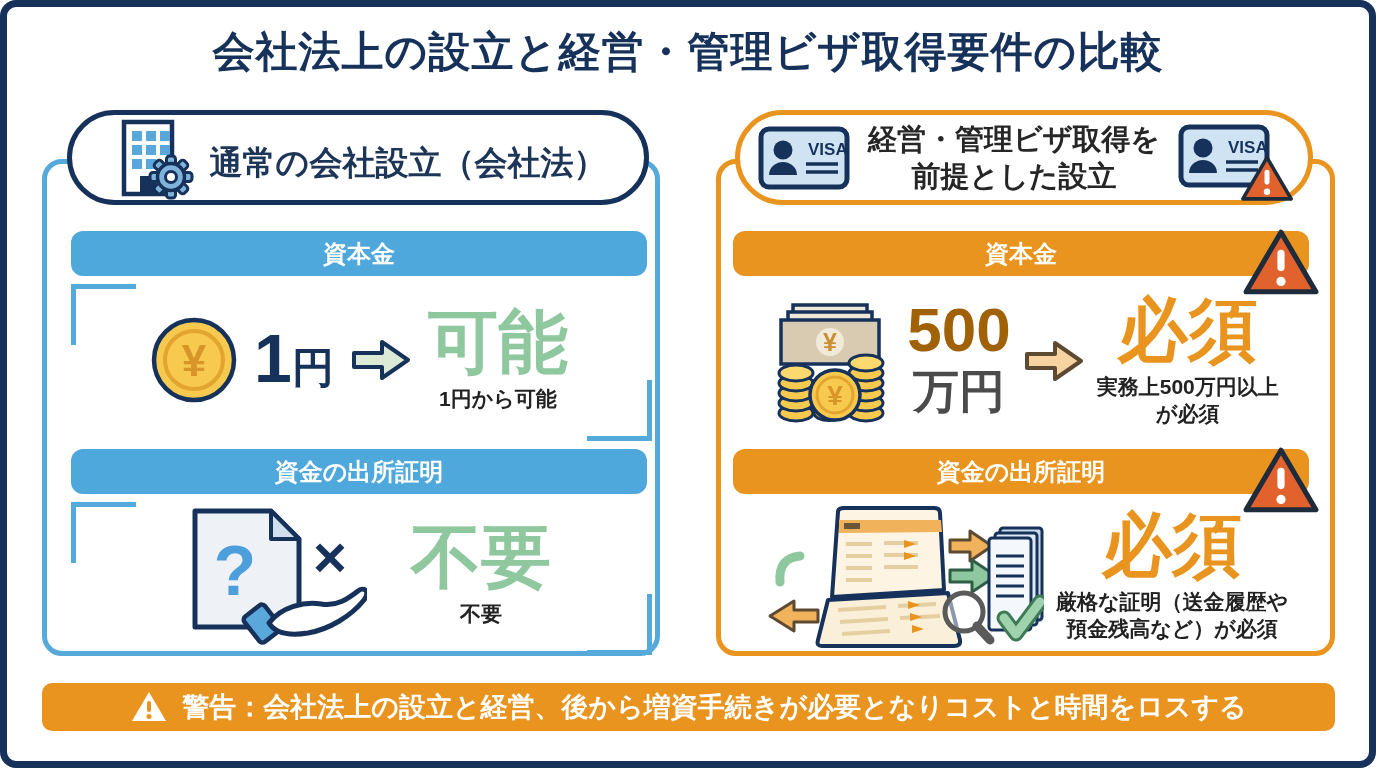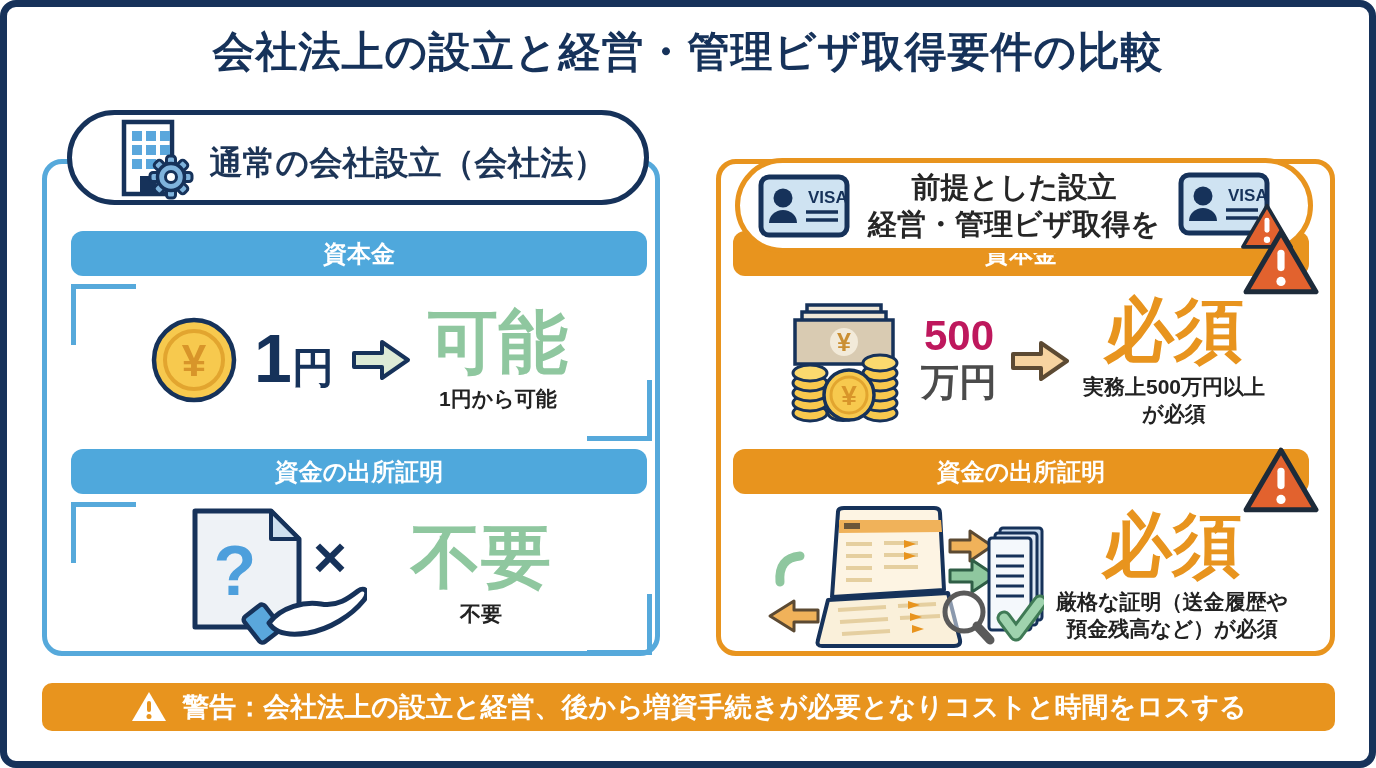--- a/index.html
+++ b/index.html
@@ -5,36 +5,36 @@
   html,body{margin:0;padding:0;background:#ffffff;}
   body{font-family:"Liberation Sans","DejaVu Sans",sans-serif;}
   .canvas{position:relative;width:1376px;height:768px;background:#ffffff;overflow:hidden;text-decoration:underline;}
   .frame{position:absolute;inset:0;border:7px solid #16325a;border-radius:16px;box-sizing:border-box;pointer-events:none;z-index:10;}
   .title{position:absolute;top:24px;left:0;width:100%;text-align:center;font-size:42px;font-weight:900;color:#16325a;letter-spacing:1px;}
   .panel{position:absolute;top:159px;height:497px;border-radius:20px;box-sizing:border-box;background:#fff;}
   .panel.left{left:42px;width:618px;border:5px solid #56a9db;}
   .panel.right{left:716px;width:619px;border:5px solid #e8941e;}
   .pill{position:absolute;top:110px;height:95px;background:#fff;border-radius:50px;display:flex;align-items:center;justify-content:center;box-sizing:border-box;z-index:3;}
   .pill.left{left:67px;width:582px;border:5px solid #16325a;gap:16px;}
-  .pill.right{left:735px;width:578px;border:5px solid #e8941e;gap:18px;margin-top:48px;}
+  .pill.right{left:735px;width:578px;border:5px solid #e8941e;gap:18px;}
   .pill-title{font-size:33px;font-weight:900;color:#1d3557;margin-top:12px;}
   .pill-title-2l{font-size:29px;font-weight:900;color:#262626;text-align:center;line-height:1.25;}
   .bar{position:absolute;width:576px;height:45px;border-radius:12px;display:flex;align-items:center;justify-content:center;color:#ffffff;font-size:24px;font-weight:800;z-index:2;}
   .bar.blue{background:#4fa8dc;}
   .bar.orange{background:#e8941e;}
   .content{position:absolute;display:flex;align-items:center;justify-content:center;z-index:1;}
   .bracket{position:absolute;width:60px;height:56px;z-index:0;}
   .bracket.tl{border-left:5px solid #56a9db;border-top:5px solid #56a9db;}
   .bracket.br{border-right:5px solid #56a9db;border-bottom:5px solid #56a9db;}
   .amount-row{display:flex;align-items:baseline;color:#16325a;font-weight:900;}
   .amount-big{font-size:68px;line-height:1;}
   .amount-unit{font-size:42px;}
   .amount-col{display:flex;flex-direction:column;align-items:center;color:#4b4b4b;font-weight:900;}
-  .amount-col .amount-big{color:#be185d;font-size:42px;}
-  .amount-col .amount-unit{color:#4b4b4b;font-size:38px;}
+  .amount-col .amount-big{color:#a16207;font-size:62px;}
+  .amount-col .amount-unit{color:#4b4b4b;font-size:46px;}
   .result-col{display:flex;flex-direction:column;align-items:center;}
   .result{font-size:70px;font-weight:900;line-height:1;}
   .result.green{color:#8fc79f;}
   .result.orange{color:#e8941e;}
   .note{font-size:21px;font-weight:700;color:#222222;margin-top:8px;line-height:1.3;text-align:center;}
   .tri{position:absolute;z-index:4;}
   .warn-bar{position:absolute;left:42px;top:683px;width:1293px;height:48px;background:#e8941e;border-radius:10px;display:flex;align-items:center;justify-content:center;gap:14px;z-index:2;}
   .warn-text{color:#ffffff;font-size:27px;font-weight:800;}
   .visa-combo{position:relative;width:112px;height:72px;}
   .visa-combo .card{position:absolute;left:0;top:2px;}
@@ -82,22 +82,22 @@
   <div class="pill right">
     <svg width="92" height="64" viewBox="0 0 92 64">
       <rect x="3" y="3" width="86" height="58" rx="8" fill="#cfe3f2" stroke="#16325a" stroke-width="5"></rect>
       <circle cx="25" cy="24" r="9.5" fill="#16325a"></circle>
       <path d="M11 49 a14 13 0 0 1 28 0 z" fill="#16325a"></path>
       <text x="50" y="29" font-size="17" font-weight="800" fill="#16325a">VISA</text>
       <line x1="48" y1="38" x2="80" y2="38" stroke="#16325a" stroke-width="3.5"></line>
       <line x1="48" y1="46" x2="80" y2="46" stroke="#16325a" stroke-width="3.5"></line>
     </svg>
     <div class="pill-title-2l">
+      <div>経営・管理ビザ取得を</div>
       <div>前提とした設立</div>
-      <div>経営・管理ビザ取得を</div>
     </div>
     <div class="visa-combo">
       <svg class="card" width="92" height="64" viewBox="0 0 92 64">
         <rect x="3" y="3" width="86" height="58" rx="8" fill="#cfe3f2" stroke="#16325a" stroke-width="5"></rect>
         <circle cx="25" cy="24" r="9.5" fill="#16325a"></circle>
         <path d="M11 49 a14 13 0 0 1 28 0 z" fill="#16325a"></path>
         <text x="50" y="29" font-size="17" font-weight="800" fill="#16325a">VISA</text>
         <line x1="48" y1="38" x2="80" y2="38" stroke="#16325a" stroke-width="3.5"></line>
         <line x1="48" y1="46" x2="80" y2="46" stroke="#16325a" stroke-width="3.5"></line>
       </svg>

